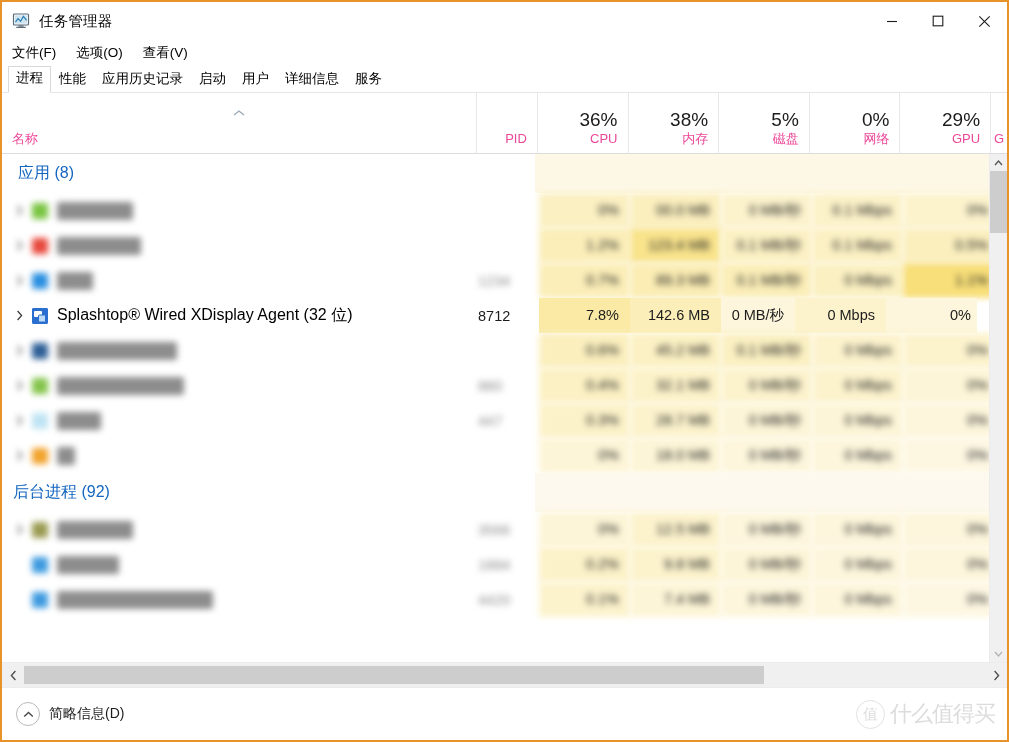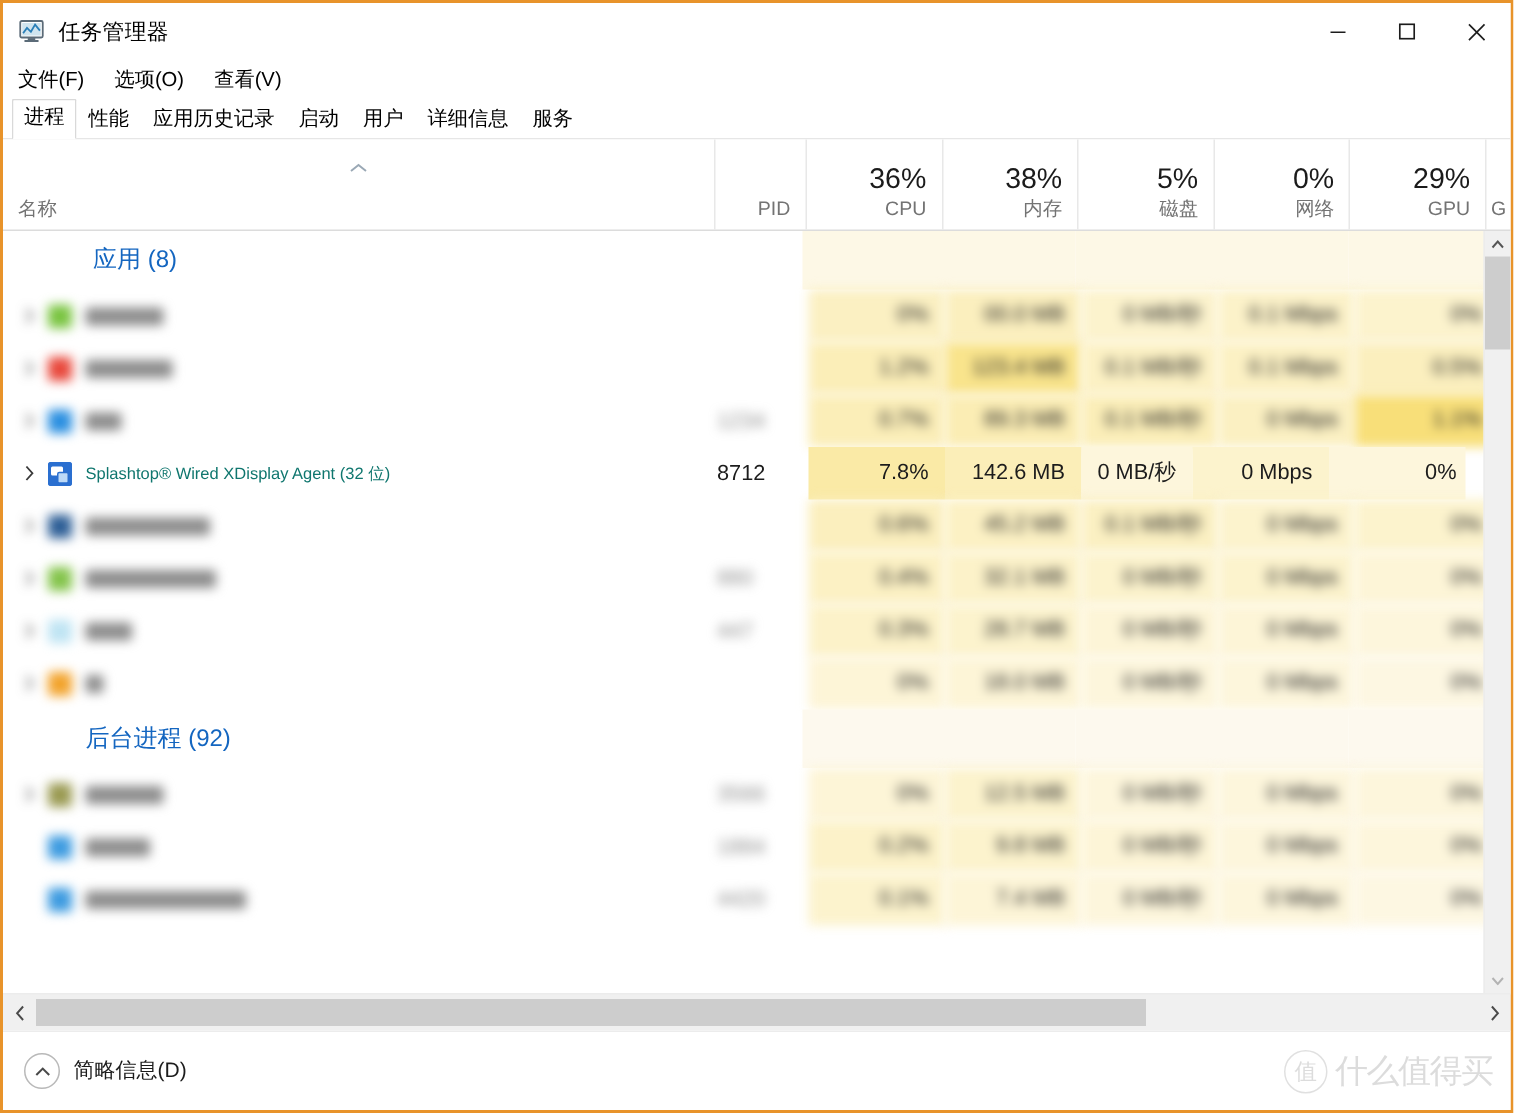--- a/index.html
+++ b/index.html
@@ -64,54 +64,54 @@
   .hdr-cell{
     position:relative;display:flex;flex-direction:column;justify-content:flex-end;
     box-sizing:border-box;padding-bottom:6px;
   }
   .hdr-cell + .hdr-cell{border-left:1px solid #e8e8e8;}
   .hdr-pct{
     font-size:19px;color:#1b1b1b;text-align:right;padding-right:10px;line-height:21px;
     font-weight:400;
   }
   .hdr-label{
-    font-size:13px;color:#737373;line-height:17px;padding:0 10px;
+    font-size:13px;color:#ec4899;line-height:17px;padding:0 10px;
   }
   .hdr-label.left{text-align:left;}
   .hdr-label.right{text-align:right;}
   .sort-chevron{
     position:absolute;left:50%;top:10px;transform:translateX(-50%);
     color:#9aa8b5;
   }
 
   
   .listwrap{flex:1 1 auto;position:relative;overflow:hidden;background:#fff;}
   .rows{position:absolute;left:0;top:0;right:17px;bottom:0;}
   .row{
     position:relative;display:flex;height:35px;align-items:center;box-sizing:border-box;
   }
-  .group-row{height:39px;margin-left:44px;}
+  .group-row{height:39px;}
   .group-label{
     font-size:16px;color:#1466c0;padding-left:16px;white-space:nowrap;
   }
   .namecell{
     position:relative;display:flex;align-items:center;box-sizing:border-box;
     flex:0 0 auto;overflow:hidden;
   }
   .expander{
     width:14px;height:14px;margin-left:10px;margin-right:6px;flex:0 0 auto;
     display:flex;align-items:center;justify-content:center;color:#3a3a3a;
   }
   .expander.blank{visibility:hidden;}
   .app-icon{
     width:16px;height:16px;flex:0 0 auto;margin-right:9px;border-radius:2px;
     position:relative;
   }
   .proc-name{
-    font-size:11px;color:#0f766e;white-space:nowrap;overflow:hidden;
+    font-size:16px;color:#000000;white-space:nowrap;overflow:hidden;
   }
   .pidcell{
     flex:0 0 auto;text-align:left;font-size:14.5px;color:#1c1c1c;
     box-sizing:border-box;padding-right:24px;
   }
   .metric{
     flex:0 0 auto;text-align:right;font-size:14.5px;color:#1c1c1c;
     box-sizing:border-box;padding-right:11px;height:35px;line-height:35px;
   }
   .metric.trail{padding-right:6px;}

